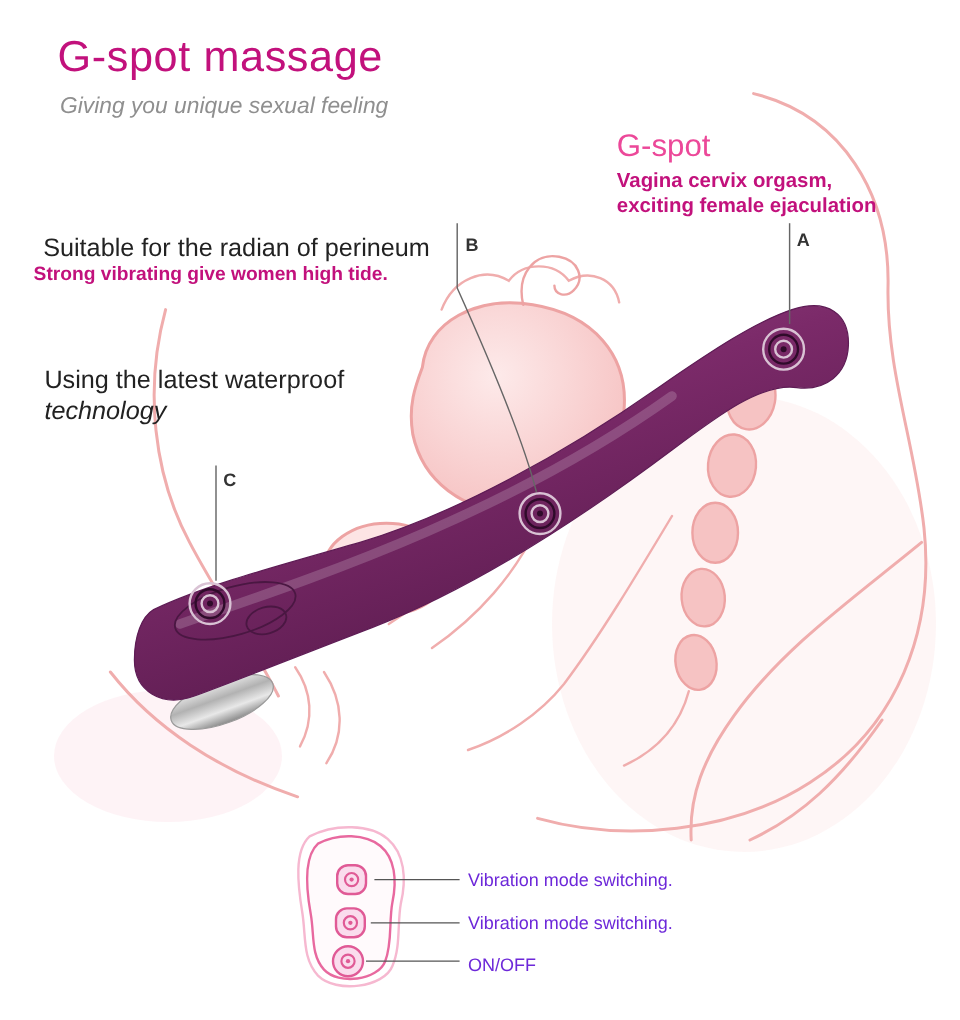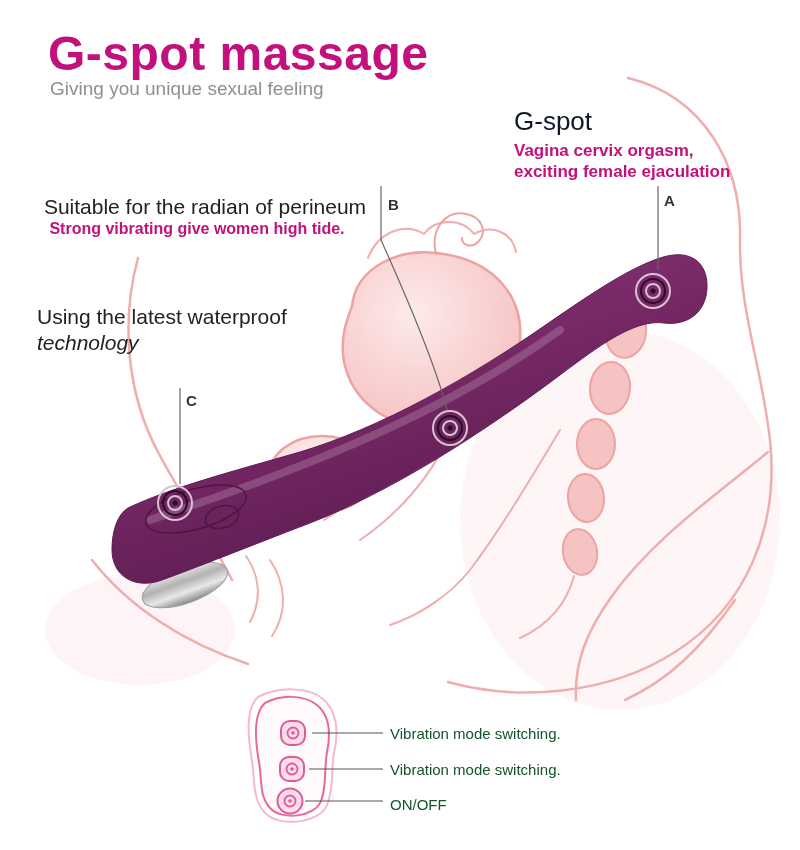--- a/index.html
+++ b/index.html
@@ -2,31 +2,31 @@
 <html><head>
 <meta charset="utf-8">
 <style>
   html,body{margin:0;padding:0;background:#fff;}
   #canvas{
     position:relative;width:800px;height:850px;background:#ffffff;
     overflow:hidden;font-family:"Liberation Sans", sans-serif;
   }
   .abs{position:absolute;}
   .title{
-    font-size:48px;font-weight:bold;color:#c2117c;letter-spacing:.5px;
+    font-size:36px;font-weight:normal;color:#c2117c;letter-spacing:.5px;
   }
-  .subtitle{font-size:19px;color:#8f8f8f;}
-  .h-gray{font-size:26px;color:#0f172a;}
+  .subtitle{font-size:19px;color:#8f8f8f;font-style:italic;}
+  .h-gray{font-size:26px;color:#ec4899;}
   .magenta{color:#c2117c;font-weight:bold;}
   .desc-a{font-size:17px;line-height:21px;}
   .h-dark{font-size:21px;color:#222;line-height:26px;}
   .desc-bc{font-size:16px;}
   .marker{font-size:15px;font-weight:bold;color:#333;}
-  .legend-label{font-size:15px;color:#14532d;line-height:16px;text-align:center;}
-  .right-align{text-align:center;}
+  .legend-label{font-size:15px;color:#6d28d9;line-height:16px;text-align:center;}
+  .right-align{text-align:left;}
   svg{display:block;}
 </style>
 </head>
 <body>
 
 <div id="canvas">
 
   <svg class="abs" style="left:0;top:0;" width="800" height="850" viewBox="0 0 800 850">
     <defs>
       <linearGradient id="devGrad" x1="0" y1="0" x2="0.6" y2="1">

